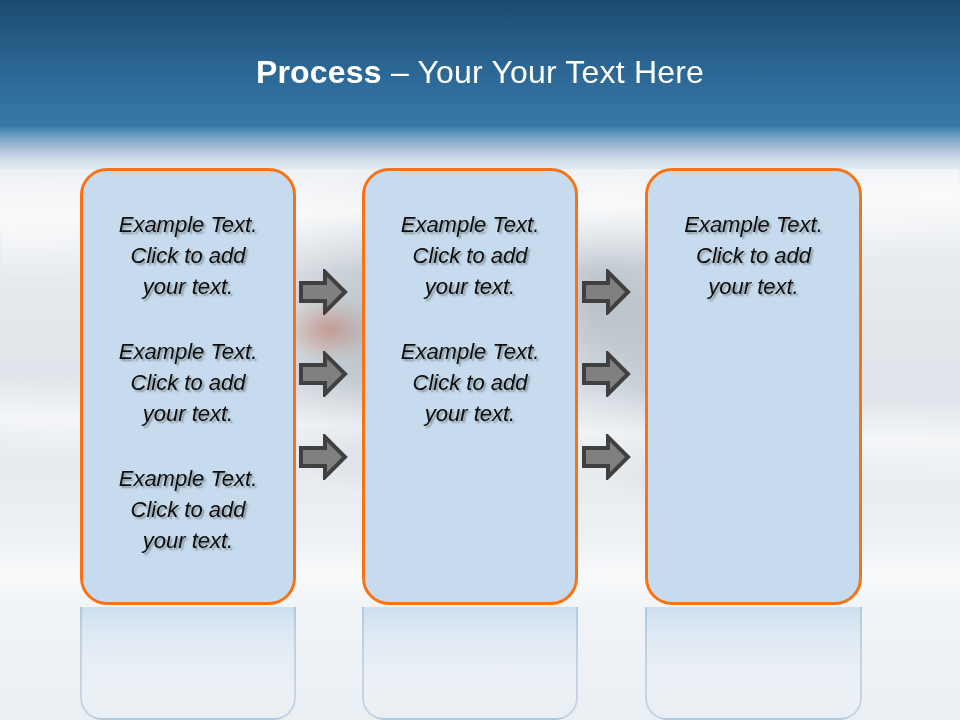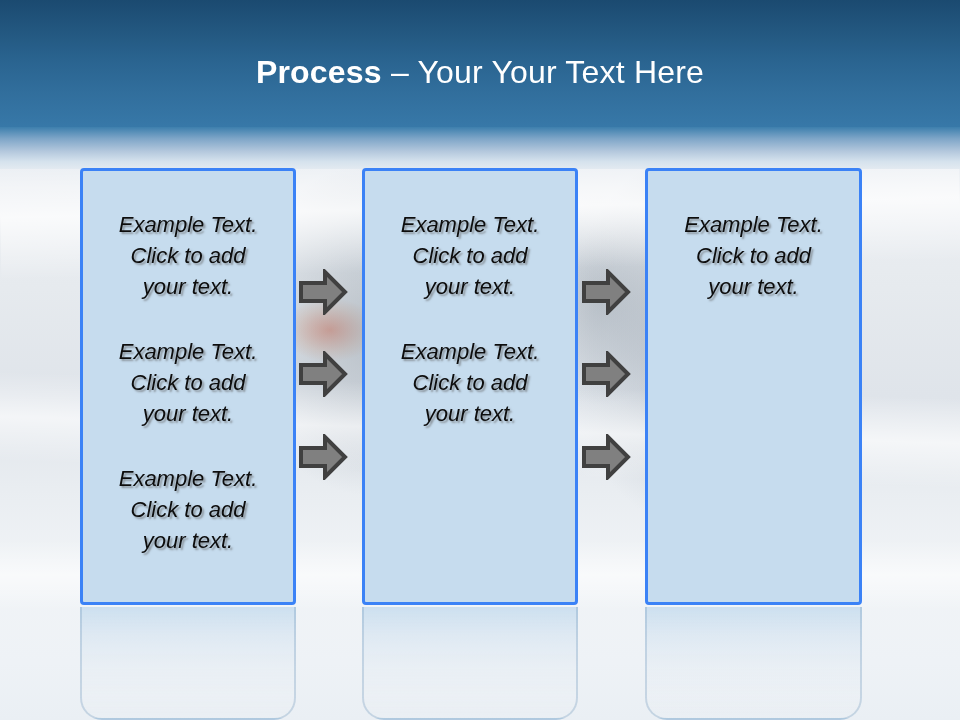--- a/index.html
+++ b/index.html
@@ -71,22 +71,22 @@
     white-space:pre;
     z-index:4;
   }
   .title .strong { font-weight:bold;margin-top:20px; }
   .title .light  { font-weight:normal; }
 
   
   .box {
     position:absolute;
     background:#c6dcee;
-    border:3px solid #3b82f6;
-    border-radius:4px;
+    border:3px solid #f97316;
+    border-radius:27px;
     z-index:5;
   }
   .box-1 { left:80px;  top:168px; width:216px; height:437px; }
   .box-2 { left:362px; top:168px; width:216px; height:437px; }
   .box-3 { left:645px; top:168px; width:217px; height:437px; }
 
   .box-body {
     position:absolute; left:0; right:0; top:38px;
     padding:0 10px;
     text-align:center;

